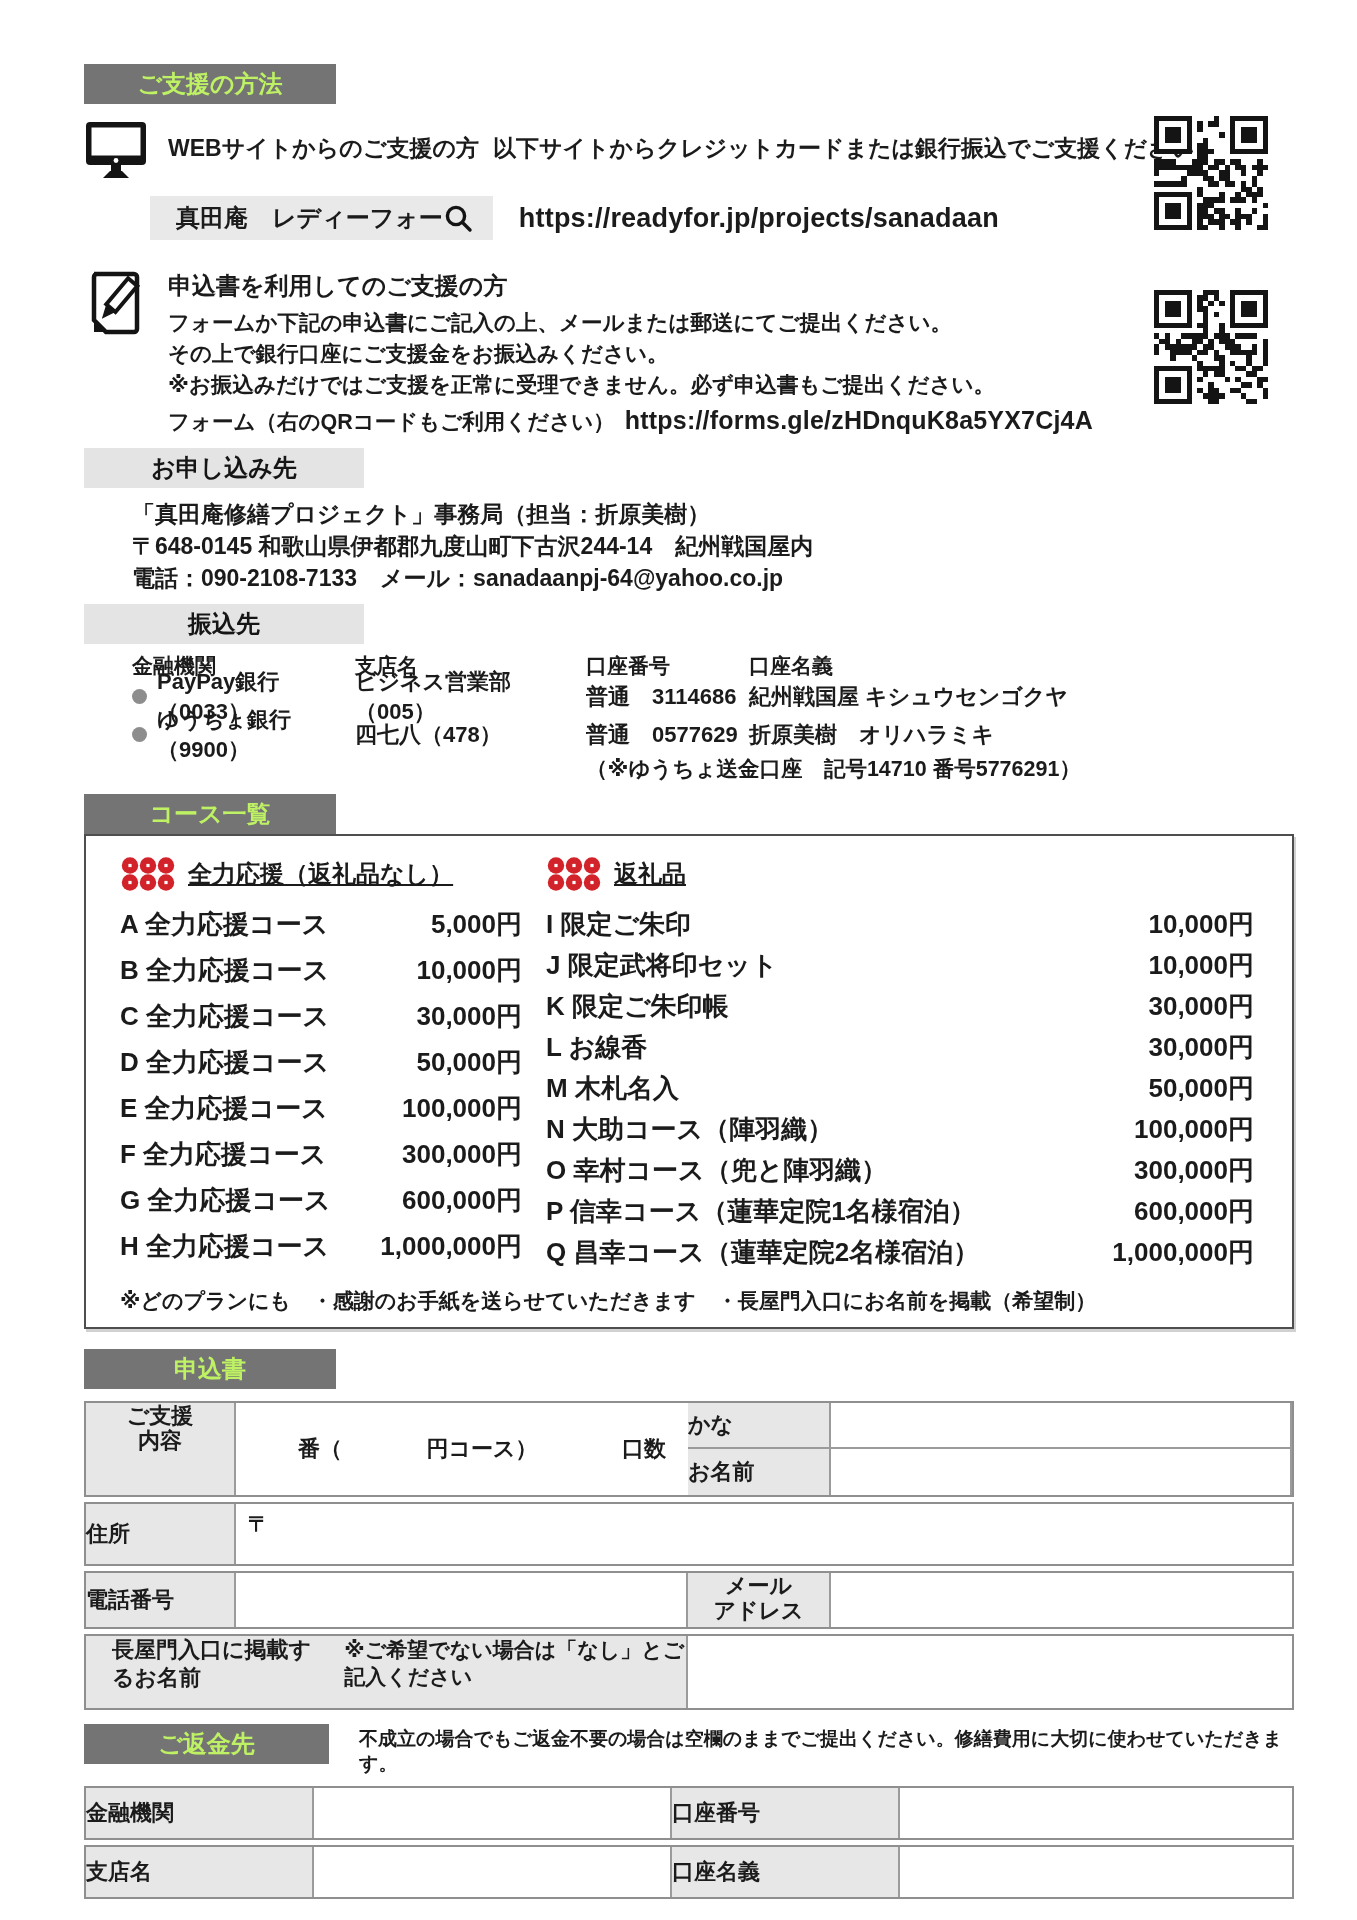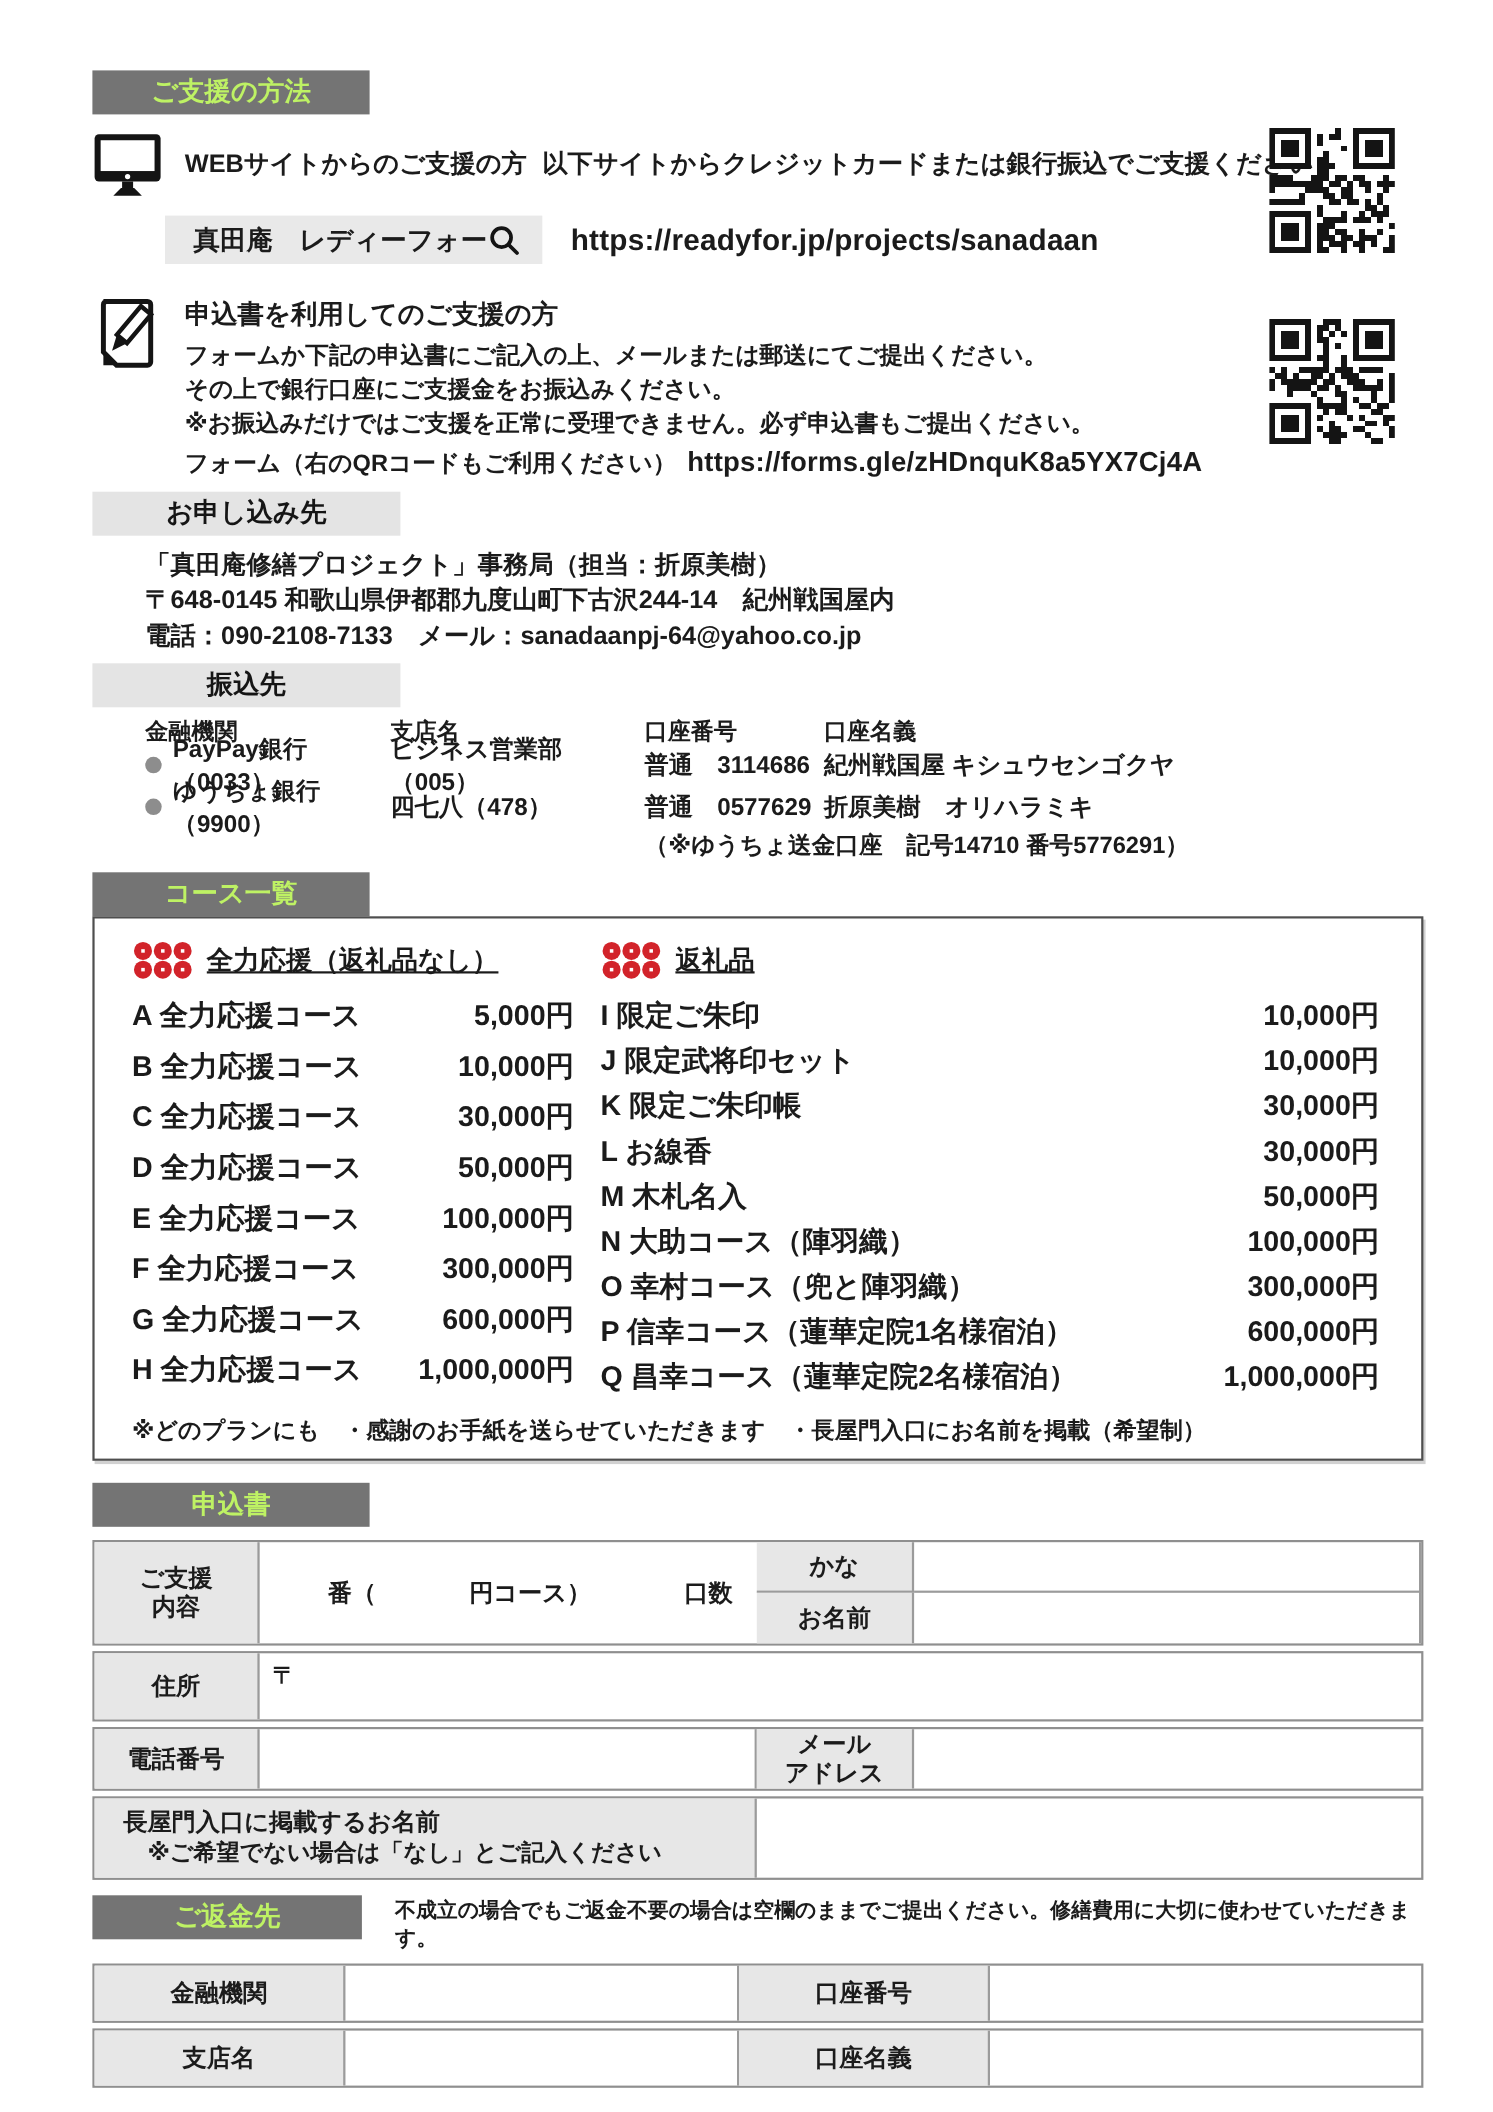--- a/index.html
+++ b/index.html
@@ -51,32 +51,32 @@
   .chead{display:flex;align-items:center;gap:12px;margin-bottom:16px;white-space:nowrap;}
   .chead .ctitle{font-size:24px;text-decoration:underline;}
   .citem{display:flex;justify-content:space-between;align-items:baseline;font-size:26px;line-height:33px;}
   .ccol-l .citem{margin-bottom:13px;}
   .ccol-r .citem{margin-bottom:8px;}
   .cprice{text-align:right;white-space:nowrap;}
   .cnote{font-size:21px;margin-top:10px;}
   
   .strip{display:grid;border:2px solid #8f8f8f;margin-bottom:5px;background:#fff;}
   .cell{box-sizing:border-box;}
-  .lab{background:#e7e7e7;display:flex;align-items:center;justify-content:center;font-size:22px;text-align:center;}
+  .lab{background:#e7e7e7;display:flex;align-items:center;font-size:22px;text-align:center;}
   .lab.two{flex-direction:column;line-height:1.15;}
   .bR{border-right:2px solid #9b9b9b;}
   .bB{border-bottom:2px solid #9b9b9b;}
   .grid-a{grid-template-columns:150px 452px 143px 1fr;grid-auto-rows:46px;margin-top:12px;}
   .sp2{grid-row:1 / 3;}
   .supval{display:flex;align-items:center;justify-content:space-between;font-size:22px;padding:0 22px 0 62px;}
   .grid-b{grid-template-columns:150px 1fr;grid-auto-rows:60px;}
   .postal{font-size:21px;padding:6px 0 0 12px;}
   .grid-c{grid-template-columns:150px 452px 143px 1fr;grid-auto-rows:54px;}
   .grid-d{grid-template-columns:602px 1fr;grid-auto-rows:72px;}
-  .naga{background:#e7e7e7;display:flex;flex-direction:column;justify-content:center;padding-left:26px;font-size:22px;line-height:1.3;}
+  .naga{background:#e7e7e7;display:flex;flex-direction:row;justify-content:center;padding-left:26px;font-size:22px;line-height:1.3;}
   .naga .l2{font-size:21px;padding-left:22px;}
   
   .refund-head{display:flex;align-items:flex-start;margin-top:14px;}
   .refund-note{margin-left:16px;font-size:19px;line-height:1.32;padding-top:2px;}
   .refund-note .l2{padding-left:14px;}
   .grid-r{grid-template-columns:228px 358px 228px 1fr;grid-auto-rows:50px;margin-top:10px;}
   .mt12{margin-top:12px;}
   .mt10{margin-top:10px;}
   .mt20{margin-top:20px;}
   .m2{margin-top:28px;}

